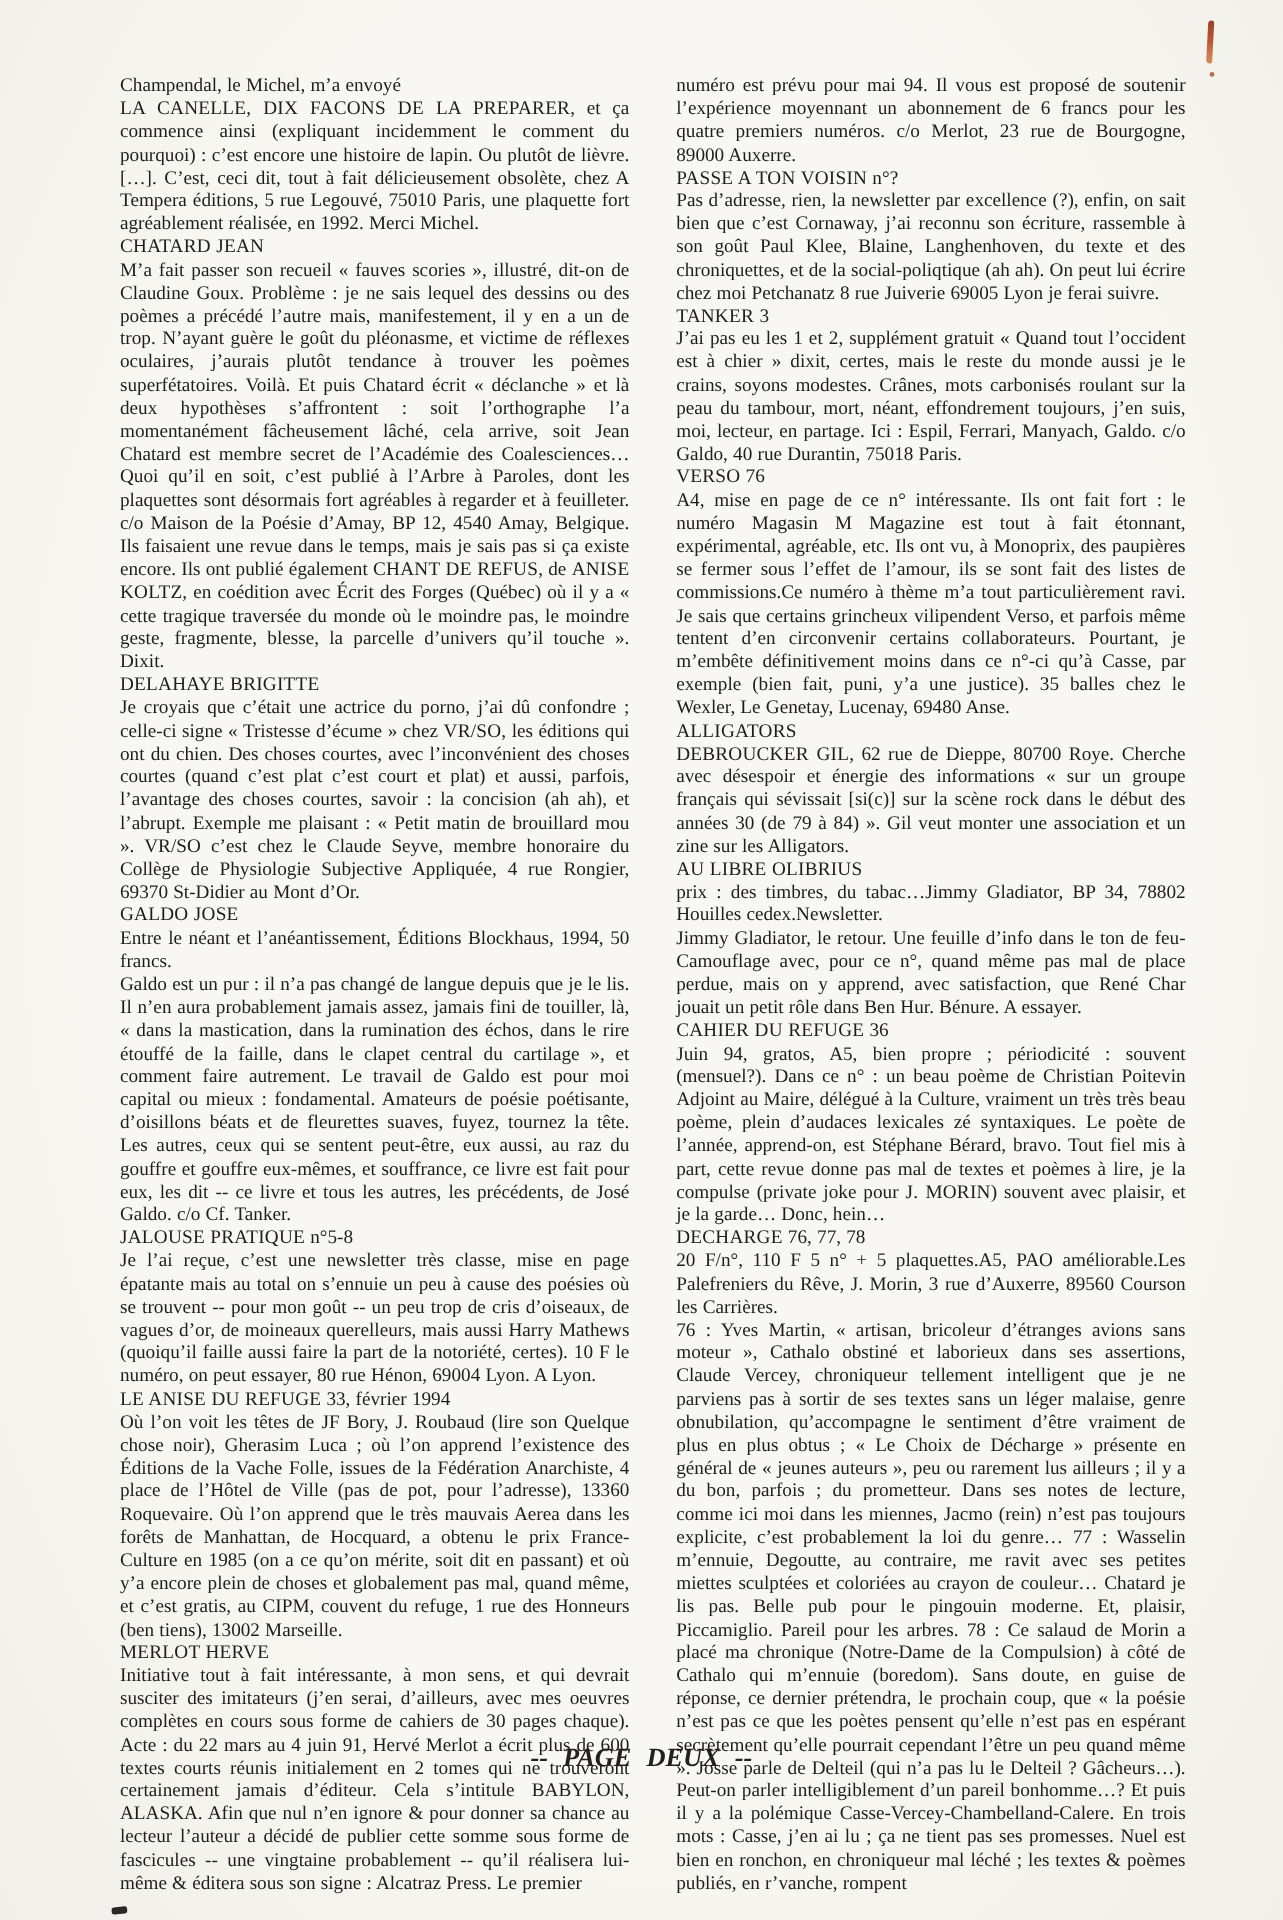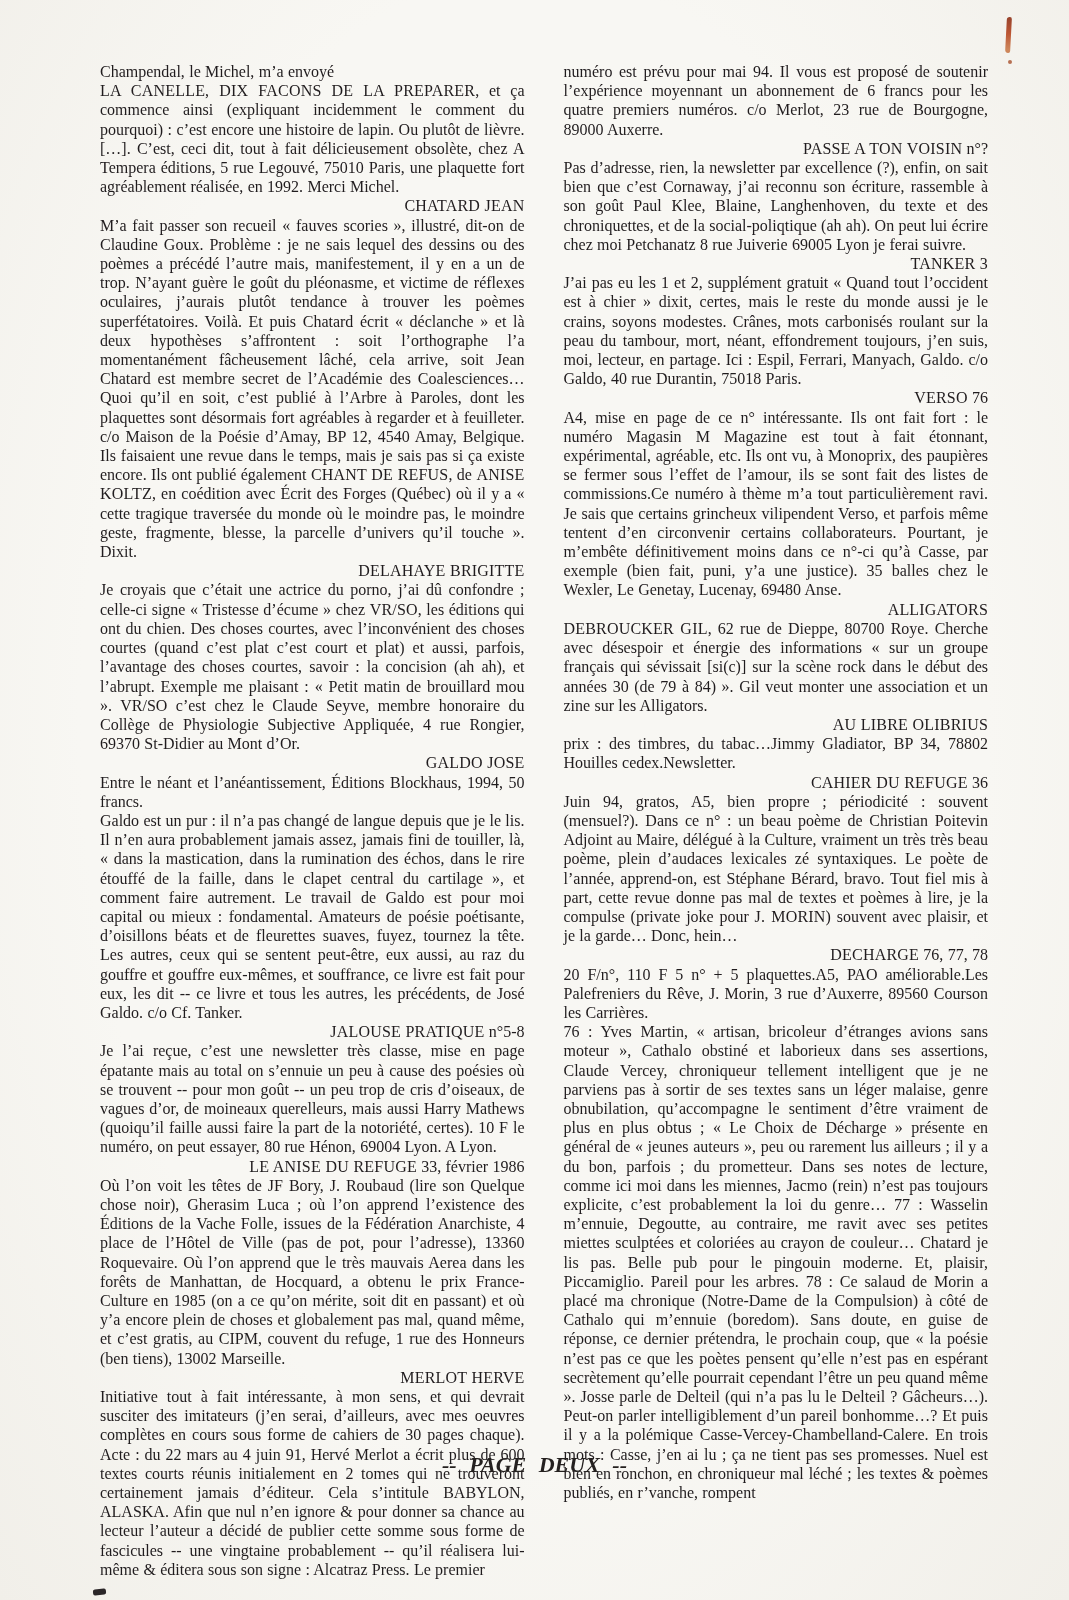--- a/index.html
+++ b/index.html
@@ -9,21 +9,21 @@
     position:relative;overflow:hidden;
     font-family:"Liberation Serif","DejaVu Serif",serif;
     color:#201c1e;
   }
   .sheet{position:absolute;inset:0;
     background:radial-gradient(ellipse at 50% 45%, #f8f7f3 60%, #f1efe9 100%);}
   .cols{position:absolute;left:100px;top:62px;width:888px;display:flex;gap:39px;}
   .col{width:430px;}
   p.block{margin:0;font-size:16px;line-height:19.2px;text-align:justify;
     text-justify:inter-word;word-spacing:0.02em;}
-  p.heading{text-align:right;}
+  p.heading{text-align:left;}
   p.block b{font-weight:normal;letter-spacing:0.2px;}
   .footer{position:absolute;left:0;width:1069px;top:1452px;text-align:center;
     font-weight:bold;font-style:italic;font-size:22px;word-spacing:7px;color:#24201f;}
   .red-mark{position:absolute;left:1006px;top:17px;width:5px;height:36px;
     background:linear-gradient(180deg,#8c2f16,#b5441f 45%,#c97a4a 90%);
     border-radius:3px 2px 2px 3px;transform:rotate(3deg);opacity:.9;}
   .red-mark-dot{position:absolute;left:1008px;top:60px;width:4px;height:4px;
     background:#a2441f;border-radius:50%;opacity:.75;}
   .ink-speck{position:absolute;left:93px;top:1589px;width:13px;height:6px;
     background:#2b2628;border-radius:2px;transform:rotate(-6deg);}
@@ -38,37 +38,38 @@
         <p class="block para"><b>LA CANELLE, DIX FACONS DE LA PREPARER</b><span>, et ça commence ainsi (expliquant incidemment le comment du pourquoi) : c’est encore une histoire de lapin. Ou plutôt de lièvre. […]. C’est, ceci dit, tout à fait délicieusement obsolète, chez A Tempera éditions, 5 rue Legouvé, 75010 Paris, une plaquette fort agréablement réalisée, en 1992. Merci Michel.</span></p>
         <p class="block heading"><b>CHATARD JEAN</b></p>
         <p class="block para"><span>M’a fait passer son recueil « fauves scories », illustré, dit-on de Claudine Goux. Problème : je ne sais lequel des dessins ou des poèmes a précédé l’autre mais, manifestement, il y en a un de trop. N’ayant guère le goût du pléonasme, et victime de réflexes oculaires, j’aurais plutôt tendance à trouver les poèmes superfétatoires. Voilà. Et puis Chatard écrit « déclanche » et là deux hypothèses s’affrontent : soit l’orthographe l’a momentanément fâcheusement lâché, cela arrive, soit Jean Chatard est membre secret de l’Académie des Coalesciences… Quoi qu’il en soit, c’est publié à l’Arbre à Paroles, dont les plaquettes sont désormais fort agréables à regarder et à feuilleter. c/o Maison de la Poésie d’Amay, BP 12, 4540 Amay, Belgique. Ils faisaient une revue dans le temps, mais je sais pas si ça existe encore. Ils ont publié également </span><b>CHANT DE REFUS</b><span>, de </span><b>ANISE KOLTZ</b><span>, en coédition avec Écrit des Forges (Québec) où il y a « cette tragique traversée du monde où le moindre pas, le moindre geste, fragmente, blesse, la parcelle d’univers qu’il touche ». Dixit.</span></p>
         <p class="block heading"><b>DELAHAYE BRIGITTE</b></p>
         <p class="block para"><span>Je croyais que c’était une actrice du porno, j’ai dû confondre ; celle-ci signe « Tristesse d’écume » chez </span><b>VR/SO</b><span>, les éditions qui ont du chien. Des choses courtes, avec l’inconvénient des choses courtes (quand c’est plat c’est court et plat) et aussi, parfois, l’avantage des choses courtes, savoir : la concision (ah ah), et l’abrupt. Exemple me plaisant : « Petit matin de brouillard mou ». VR/SO c’est chez le Claude Seyve, membre honoraire du Collège de Physiologie Subjective Appliquée, 4 rue Rongier, 69370 St-Didier au Mont d’Or.</span></p>
         <p class="block heading"><b>GALDO JOSE</b></p>
         <p class="block para"><span>Entre le néant et l’anéantissement, Éditions Blockhaus, 1994, 50 francs.</span></p>
         <p class="block para"><span>Galdo est un pur : il n’a pas changé de langue depuis que je le lis. Il n’en aura probablement jamais assez, jamais fini de touiller, là, « dans la mastication, dans la rumination des échos, dans le rire étouffé de la faille, dans le clapet central du cartilage », et comment faire autrement. Le travail de Galdo est pour moi capital ou mieux : fondamental. Amateurs de poésie poétisante, d’oisillons béats et de fleurettes suaves, fuyez, tournez la tête. Les autres, ceux qui se sentent peut-être, eux aussi, au raz du gouffre et gouffre eux-mêmes, et souffrance, ce livre est fait pour eux, les dit -- ce livre et tous les autres, les précédents, de José Galdo. c/o Cf. Tanker.</span></p>
         <p class="block heading"><b>JALOUSE PRATIQUE</b><span> n°5-8</span></p>
         <p class="block para"><span>Je l’ai reçue, c’est une newsletter très classe, mise en page épatante mais au total on s’ennuie un peu à cause des poésies où se trouvent -- pour mon goût -- un peu trop de cris d’oiseaux, de vagues d’or, de moineaux querelleurs, mais aussi Harry Mathews (quoiqu’il faille aussi faire la part de la notoriété, certes). 10 F le numéro, on peut essayer, 80 rue Hénon, 69004 Lyon. A Lyon.</span></p>
-        <p class="block heading"><b>LE ANISE DU REFUGE</b><span> 33, février 1986</span></p>
+        <p class="block heading"><b>LE ANISE DU REFUGE</b><span> 33, février 1994</span></p>
         <p class="block para"><span>Où l’on voit les têtes de JF Bory, J. Roubaud (lire son Quelque chose noir), Gherasim Luca ; où l’on apprend l’existence des Éditions de la Vache Folle, issues de la Fédération Anarchiste, 4 place de l’Hôtel de Ville (pas de pot, pour l’adresse), 13360 Roquevaire. Où l’on apprend que le très mauvais Aerea dans les forêts de Manhattan, de Hocquard, a obtenu le prix France-Culture en 1985 (on a ce qu’on mérite, soit dit en passant) et où y’a encore plein de choses et globalement pas mal, quand même, et c’est gratis, au CIPM, couvent du refuge, 1 rue des Honneurs (ben tiens), 13002 Marseille.</span></p>
         <p class="block heading"><b>MERLOT HERVE</b></p>
         <p class="block para"><span>Initiative tout à fait intéressante, à mon sens, et qui devrait susciter des imitateurs (j’en serai, d’ailleurs, avec mes oeuvres complètes en cours sous forme de cahiers de 30 pages chaque). Acte : du 22 mars au 4 juin 91, Hervé Merlot a écrit plus de 600 textes courts réunis initialement en 2 tomes qui ne trouveront certainement jamais d’éditeur. Cela s’intitule BABYLON, ALASKA. Afin que nul n’en ignore &amp; pour donner sa chance au lecteur l’auteur a décidé de publier cette somme sous forme de fascicules -- une vingtaine probablement -- qu’il réalisera lui-même &amp; éditera sous son signe : Alcatraz Press. Le premier</span></p>
       </div>
     <div class="col">
         <p class="block para"><span>numéro est prévu pour mai 94. Il vous est proposé de soutenir l’expérience moyennant un abonnement de 6 francs pour les quatre premiers numéros. c/o Merlot, 23 rue de Bourgogne, 89000 Auxerre.</span></p>
         <p class="block heading"><b>PASSE A TON VOISIN</b><span> n°?</span></p>
         <p class="block para"><span>Pas d’adresse, rien, la newsletter par excellence (?), enfin, on sait bien que c’est Cornaway, j’ai reconnu son écriture, rassemble à son goût Paul Klee, Blaine, Langhenhoven, du texte et des chroniquettes, et de la social-poliqtique (ah ah). On peut lui écrire chez moi Petchanatz 8 rue Juiverie 69005 Lyon je ferai suivre.</span></p>
         <p class="block heading"><b>TANKER 3</b></p>
         <p class="block para"><span>J’ai pas eu les 1 et 2, supplément gratuit « Quand tout l’occident est à chier » dixit, certes, mais le reste du monde aussi je le crains, soyons modestes. Crânes, mots carbonisés roulant sur la peau du tambour, mort, néant, effondrement toujours, j’en suis, moi, lecteur, en partage. Ici : Espil, Ferrari, Manyach, Galdo. c/o Galdo, 40 rue Durantin, 75018 Paris.</span></p>
         <p class="block heading"><b>VERSO</b><span> 76</span></p>
         <p class="block para"><span>A4, mise en page de ce n° intéressante. Ils ont fait fort : le numéro Magasin M Magazine est tout à fait étonnant, expérimental, agréable, etc. Ils ont vu, à Monoprix, des paupières se fermer sous l’effet de l’amour, ils se sont fait des listes de commissions.Ce numéro à thème m’a tout particulièrement ravi. Je sais que certains grincheux vilipendent Verso, et parfois même tentent d’en circonvenir certains collaborateurs. Pourtant, je m’embête définitivement moins dans ce n°-ci qu’à Casse, par exemple (bien fait, puni, y’a une justice). 35 balles chez le Wexler, Le Genetay, Lucenay, 69480 Anse.</span></p>
         <p class="block heading"><b>ALLIGATORS</b></p>
         <p class="block para"><b>DEBROUCKER GIL</b><span>, 62 rue de Dieppe, 80700 Roye. Cherche avec désespoir et énergie des informations « sur un groupe français qui sévissait [si(c)] sur la scène rock dans le début des années 30 (de 79 à 84) ». Gil veut monter une association et un zine sur les Alligators.</span></p>
         <p class="block heading"><b>AU LIBRE OLIBRIUS</b></p>
         <p class="block para"><span>prix : des timbres, du tabac…Jimmy Gladiator, BP 34, 78802 Houilles cedex.Newsletter.</span></p>
+        <p class="block para"><span>Jimmy Gladiator, le retour. Une feuille d’info dans le ton de feu-Camouflage avec, pour ce n°, quand même pas mal de place perdue, mais on y apprend, avec satisfaction, que René Char jouait un petit rôle dans Ben Hur. Bénure. A essayer.</span></p>
         <p class="block heading"><b>CAHIER DU REFUGE</b><span> 36</span></p>
         <p class="block para"><span>Juin 94, gratos, A5, bien propre ; périodicité : souvent (mensuel?). Dans ce n° : un beau poème de Christian Poitevin Adjoint au Maire, délégué à la Culture, vraiment un très très beau poème, plein d’audaces lexicales zé syntaxiques. Le poète de l’année, apprend-on, est Stéphane Bérard, bravo. Tout fiel mis à part, cette revue donne pas mal de textes et poèmes à lire, je la compulse (private joke pour </span><b>J. MORIN</b><span>) souvent avec plaisir, et je la garde… Donc, hein…</span></p>
         <p class="block heading"><b>DECHARGE</b><span> 76, 77, 78</span></p>
         <p class="block para"><span>20 F/n°, 110 F 5 n° + 5 plaquettes.A5, PAO améliorable.Les Palefreniers du Rêve, J. Morin, 3 rue d’Auxerre, 89560 Courson les Carrières.</span></p>
         <p class="block para"><span>76 : Yves Martin, « artisan, bricoleur d’étranges avions sans moteur », Cathalo obstiné et laborieux dans ses assertions, Claude Vercey, chroniqueur tellement intelligent que je ne parviens pas à sortir de ses textes sans un léger malaise, genre obnubilation, qu’accompagne le sentiment d’être vraiment de plus en plus obtus ; « Le Choix de Décharge » présente en général de « jeunes auteurs », peu ou rarement lus ailleurs ; il y a du bon, parfois ; du prometteur. Dans ses notes de lecture, comme ici moi dans les miennes, Jacmo (rein) n’est pas toujours explicite, c’est probablement la loi du genre… 77 : Wasselin m’ennuie, Degoutte, au contraire, me ravit avec ses petites miettes sculptées et coloriées au crayon de couleur… Chatard je lis pas. Belle pub pour le pingouin moderne. Et, plaisir, Piccamiglio. Pareil pour les arbres. 78 : Ce salaud de Morin a placé ma chronique (Notre-Dame de la Compulsion) à côté de Cathalo qui m’ennuie (boredom). Sans doute, en guise de réponse, ce dernier prétendra, le prochain coup, que « la poésie n’est pas ce que les poètes pensent qu’elle n’est pas en espérant secrètement qu’elle pourrait cependant l’être un peu quand même ». Josse parle de Delteil (qui n’a pas lu le Delteil ? Gâcheurs…). Peut-on parler intelligiblement d’un pareil bonhomme…? Et puis il y a la polémique Casse-Vercey-Chambelland-Calere. En trois mots : Casse, j’en ai lu ; ça ne tient pas ses promesses. Nuel est bien en ronchon, en chroniqueur mal léché ; les textes &amp; poèmes publiés, en r’vanche, rompent</span></p>
       </div>
   </div>
   <div class="footer">--  PAGE DEUX  --</div>
   <div class="red-mark"></div>
   <div class="red-mark-dot"></div>

